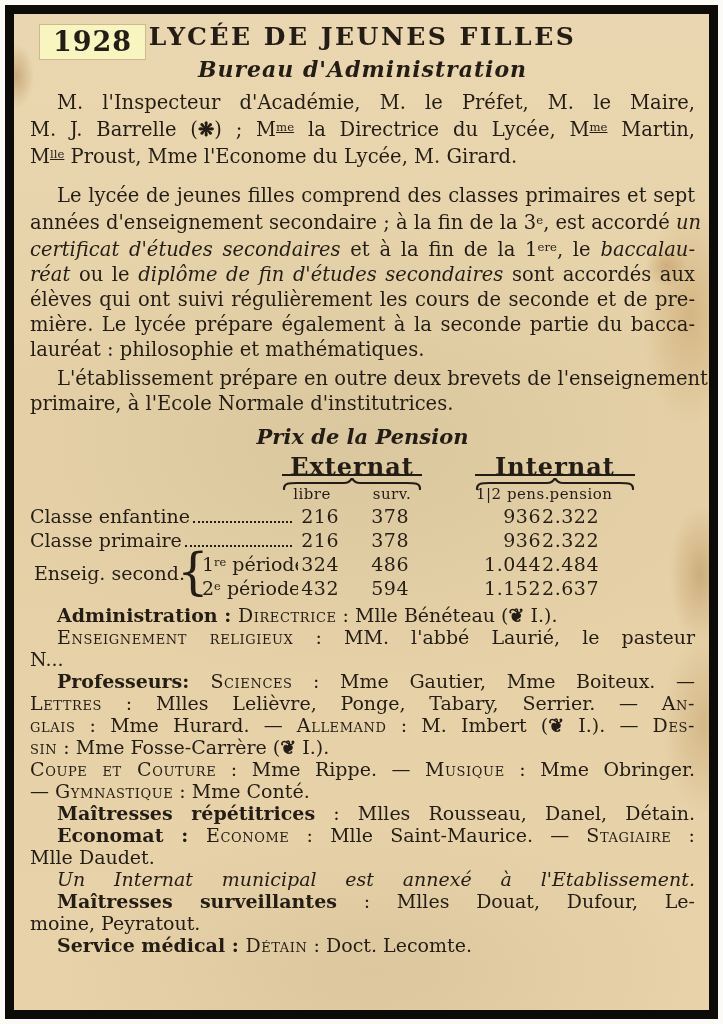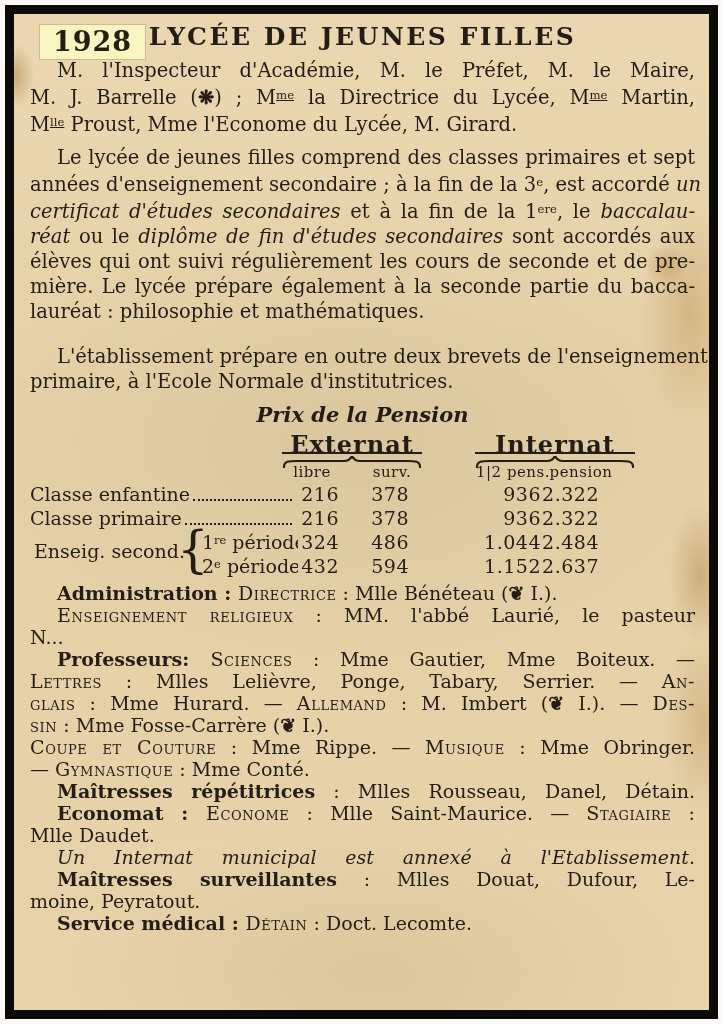--- a/index.html
+++ b/index.html
@@ -20,21 +20,21 @@
     padding:6px 14px 0 16px;overflow:hidden;color:#241d15;
   }
   
   .year-badge{position:absolute;left:26px;top:11px;background:#f8f5c0;
     padding:1px 13px 2px;font-size:27px;font-weight:700;letter-spacing:1px;
     box-shadow:0 0 0 1px rgba(120,100,40,.25);text-align:right;}
   .title{margin:2px 0 0;text-align:center;font-size:25px;font-weight:700;letter-spacing:2.5px;line-height:30px;}
   .subtitle{margin:3px 0 0;text-align:center;font-size:22px;font-weight:700;font-style:italic;letter-spacing:1px;line-height:29px;}
   
   .bodytext{margin-top:6px;font-size:19.5px;line-height:25px;}
-  .gap-par{margin-top:20px;}
+  .gap-par{margin-top:4px;}
   .line{text-align:justify;text-align-last:justify;white-space:nowrap;}
   .line.last{text-align-last:left;}
   .line.indent{padding-left:27px;}
   .seg-b{font-weight:700;}
   .seg-i{font-style:italic;}
   .seg-sc{font-variant:small-caps;letter-spacing:.6px;}
   .seg-sup{font-size:.6em;vertical-align:.4em;letter-spacing:0;}
   .seg-supu{font-size:.6em;vertical-align:.4em;text-decoration:underline;letter-spacing:0;}
   .seg-sym{font-weight:700;}
   
@@ -67,28 +67,29 @@
 </style>
 </head>
 <body>
 
 <div class="page">
   <div class="paper">
 
     <div class="year-badge">1928</div>
 
     <h1 class="title">LYCÉE DE JEUNES FILLES</h1>
+    <h2 class="subtitle">Bureau d'Administration</h2>
 
     <div class="bodytext">
         <div class="line indent"><span>M. l'Inspecteur d'Académie, M. le Préfet, M. le Maire,</span></div>
         <div class="line"><span>M. J. Barrelle (</span><span class="seg-sym">❋</span><span>) ; M</span><span class="seg-supu">me</span><span> la Directrice du Lycée, M</span><span class="seg-supu">me</span><span> Martin,</span></div>
         <div class="line last"><span>M</span><span class="seg-supu">lle</span><span> Proust, Mme l'Econome du Lycée, M. Girard.</span></div>
       </div>
 
-    <div class="bodytext" style="margin-top:9px">
+    <div class="bodytext" style="margin-top:15px">
         <div class="line indent"><span>Le lycée de jeunes filles comprend des classes primaires et sept</span></div>
         <div class="line"><span>années d'enseignement secondaire ; à la fin de la 3</span><span class="seg-sup">e</span><span>, est accordé </span><span class="seg-i">un</span></div>
         <div class="line"><span class="seg-i">certificat d'études secondaires</span><span> et à la fin de la 1</span><span class="seg-sup">ere</span><span>, le </span><span class="seg-i">baccalau-</span></div>
         <div class="line"><span class="seg-i">réat</span><span> ou le </span><span class="seg-i">diplôme de fin d'études secondaires</span><span> sont accordés aux</span></div>
         <div class="line"><span>élèves qui ont suivi régulièrement les cours de seconde et de pre-</span></div>
         <div class="line"><span>mière. Le lycée prépare également à la seconde partie du bacca-</span></div>
         <div class="line last"><span>lauréat :  philosophie et mathématiques.</span></div>
       </div>
 
     <div class="bodytext gap-par">

